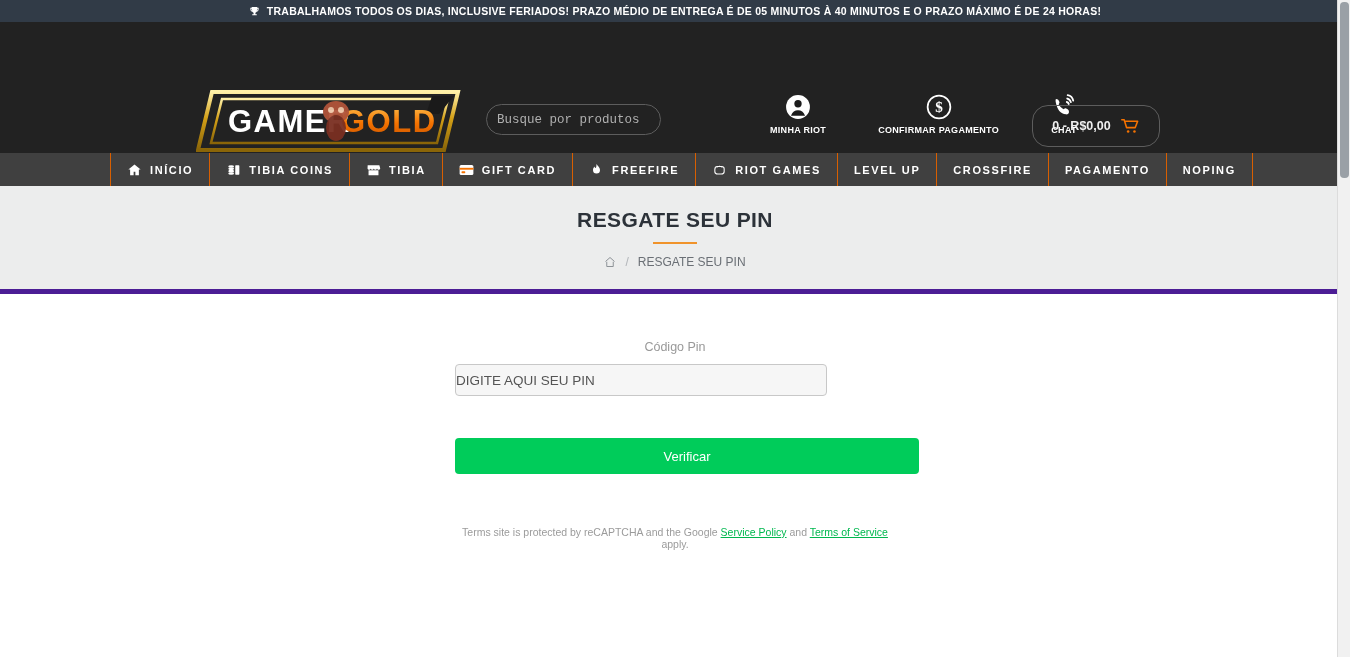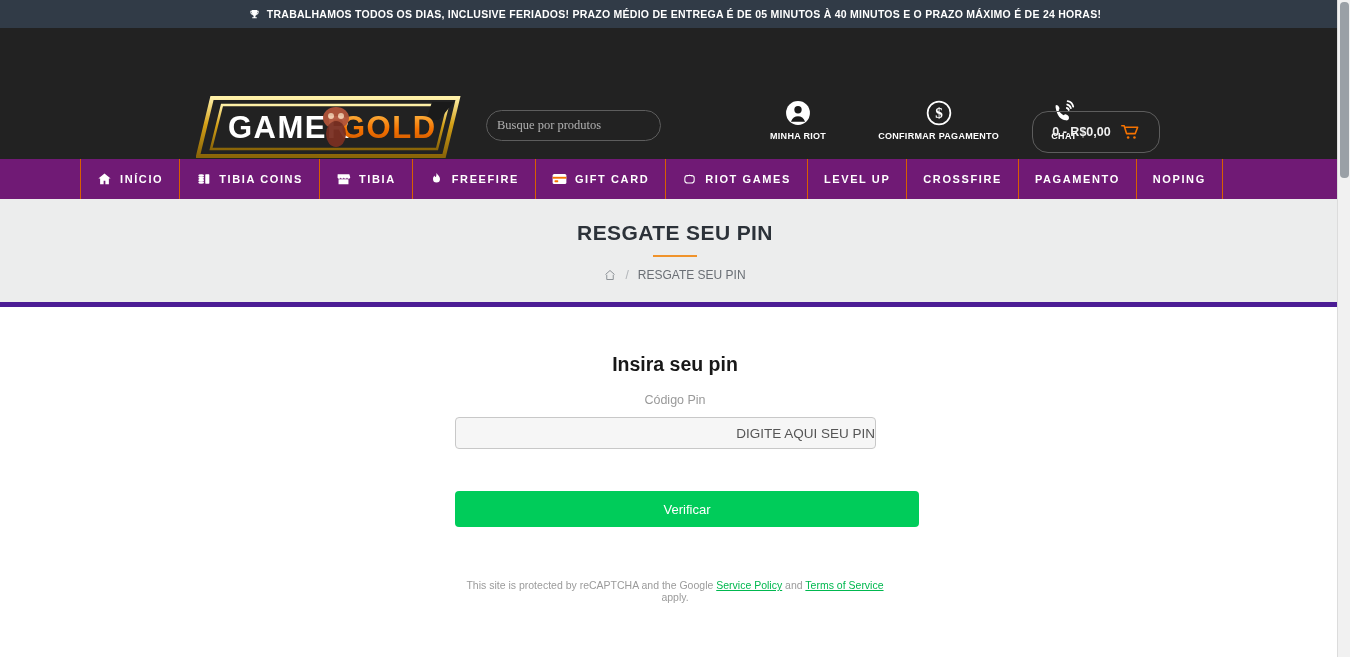--- a/index.html
+++ b/index.html
@@ -11,21 +11,21 @@
   }
   .page {
     position: relative;
     width: 1350px;
     height: 657px;
     overflow: hidden;
   }
 
   
   .topbar {
-    height: 28px;
+    height: 22px;
     background: #313b47;
     color: #ffffff;
     display: flex;
     align-items: center;
     justify-content: center;
     gap: 7px;
   }
   .topbar-text {
     font-size: 10.5px;
     font-weight: bold;
@@ -60,21 +60,21 @@
     background: #222222;
     overflow: hidden;
   }
   .search-input {
     flex: 1;
     border: none;
     outline: none;
     background: transparent;
     color: #8b5cf6;
     font-size: 12.5px;
-    font-family: Liberation Serif, serif;
+    font-family: Liberation Mono, monospace;
     padding: 0 10px;
     height: 100%;
   }
   .search-input::placeholder { color: #b0b0b0; opacity: 1; }
 
   .header-actions {
     position: absolute;
     left: 770px; top: 72px;
     display: flex;
     align-items: flex-start;
@@ -106,25 +106,25 @@
     align-items: center;
     justify-content: center;
     gap: 10px;
     cursor: pointer;
   }
   .cart-text { color: #efefef; font-size: 12.5px; font-weight: bold; }
   .cart-icon { width: 19px; height: 16px; display: block; }
 
   
   .nav {
-    height: 40px;
-    background: #701a75;
+    height: 33px;
+    background: #404040;
     display: flex;
     align-items: stretch;
-    padding-left: 80px;
+    padding-left: 110px;
   }
   .nav-item {
     display: flex;
     align-items: center;
     gap: 8px;
     padding: 0 16px;
     border-right: 1px solid #d85f00;
     color: #ffffff;
     font-size: 11px;
     font-weight: bold;
@@ -177,28 +177,28 @@
     color: #181818;
     margin-bottom: 17px;
   }
   .field-label {
     font-size: 12.5px;
     color: #999999;
     margin-bottom: 10px;
   }
   .pin-input {
     display: block;
-    width: 421px; height: 32px;
+    width: 372px; height: 32px;
     border: 1px solid #c8c8c8;
     border-radius: 4px;
     background: #f6f6f6;
     color: #555555;
     font-size: 13.5px;
     font-family: "Liberation Sans", sans-serif;
-    text-align: right;
+    text-align: left;
     outline: none;
   }
   .pin-input::placeholder { color: #555555; opacity: 1; }
   .verify-btn {
     display: block;
     width: 464px; height: 36px;
     margin-top: 42px;
     border: none;
     border-radius: 4px;
     background: #00cc5a;
@@ -364,40 +364,40 @@
         <svg class="nav-icon" viewBox="0 0 24 24" fill="#ffffff">
           <path d="M2 4h20l1.5 5c0 1.6-1.2 2.6-2.7 2.6S18 10.6 18 9c0 1.6-1.2 2.6-2.7 2.6S12.6 10.6 12.6 9c0 1.6-1.2 2.6-2.7 2.6S7.2 10.6 7.2 9C7.2 10.6 6 11.6 4.5 11.6S1.8 10.6 1.8 9z"></path>
           <rect x="3.5" y="12.5" width="17" height="8.5"></rect>
         </svg>
       </span>
       <span>TIBIA</span>
     </a>
 
     <a class="nav-item">
       <span>
-        <svg class="nav-icon" viewBox="0 0 24 24" fill="#ffffff">
-          <path d="M12 1.5c2 4 6 5.5 6 10.5a6 6 0 0 1-12 0c0-3 1.5-4.5 2.5-6 .3 1.6 1 2.4 1.8 2.4 1.3 0 1.5-2.6 1.7-6.9z"></path>
-        </svg>
-      </span>
-      <span>FREEFIRE</span>
-    </a>
-
-    <a class="nav-item">
-      <span>
         <svg class="nav-icon" viewBox="0 0 24 20" fill="#ffffff">
           <rect x="1" y="2" width="22" height="16" rx="2.5"></rect>
           <rect x="1" y="6.5" width="22" height="3" fill="#f57200"></rect>
           <rect x="4" y="12" width="6" height="3" rx="1" fill="#f57200"></rect>
         </svg>
       </span>
       <span>GIFT CARD</span>
     </a>
 
     <a class="nav-item">
       <span>
+        <svg class="nav-icon" viewBox="0 0 24 24" fill="#ffffff">
+          <path d="M12 1.5c2 4 6 5.5 6 10.5a6 6 0 0 1-12 0c0-3 1.5-4.5 2.5-6 .3 1.6 1 2.4 1.8 2.4 1.3 0 1.5-2.6 1.7-6.9z"></path>
+        </svg>
+      </span>
+      <span>FREEFIRE</span>
+    </a>
+
+    <a class="nav-item">
+      <span>
         <svg class="nav-icon" viewBox="0 0 24 24" fill="none" stroke="#ffffff" stroke-width="1.8" stroke-linejoin="round">
           <path d="M4 11c0-3 1.5-5 4.5-5h7c2.5 0 4.5 1.6 4.5 4v4.5c0 2.8-2.2 4.5-5 4.5H9c-3 0-5-1.8-5-4.5z"></path>
           <path d="M8 7.5V5.2M12 7V4.8M16 7.6V5.6"></path>
         </svg>
       </span>
       <span>RIOT GAMES</span>
     </a>
 
     <a class="nav-item">
       <span>LEVEL UP</span>
@@ -423,26 +423,25 @@
             <path d="M5.5 11.5V21h13v-9.5"></path>
         </svg>
       </span>
       <span class="crumb-sep">/</span>
       <span>RESGATE SEU PIN</span>
     </div>
   </div>
 
   <div class="main">
     <div class="form-wrap">
-      <div class="form-heading">Insira seu pin</div>
       <div class="field-label">Código Pin</div>
       <input class="pin-input" type="text" placeholder="DIGITE AQUI SEU PIN" style="">
       <button class="verify-btn">Verificar</button>
       <div class="recaptcha-note">
-        <span>This site is protected by reCAPTCHA and the Google </span><a>Service Policy</a><span> and </span><a>Terms of Service</a><span> apply.</span>
+        <span>Terms site is protected by reCAPTCHA and the Google </span><a>Service Policy</a><span> and </span><a>Terms of Service</a><span> apply.</span>
       </div>
     </div>
   </div>
 
   <div class="scrollbar">
     <div class="scroll-thumb"></div>
   </div>
 
 </div>
 

